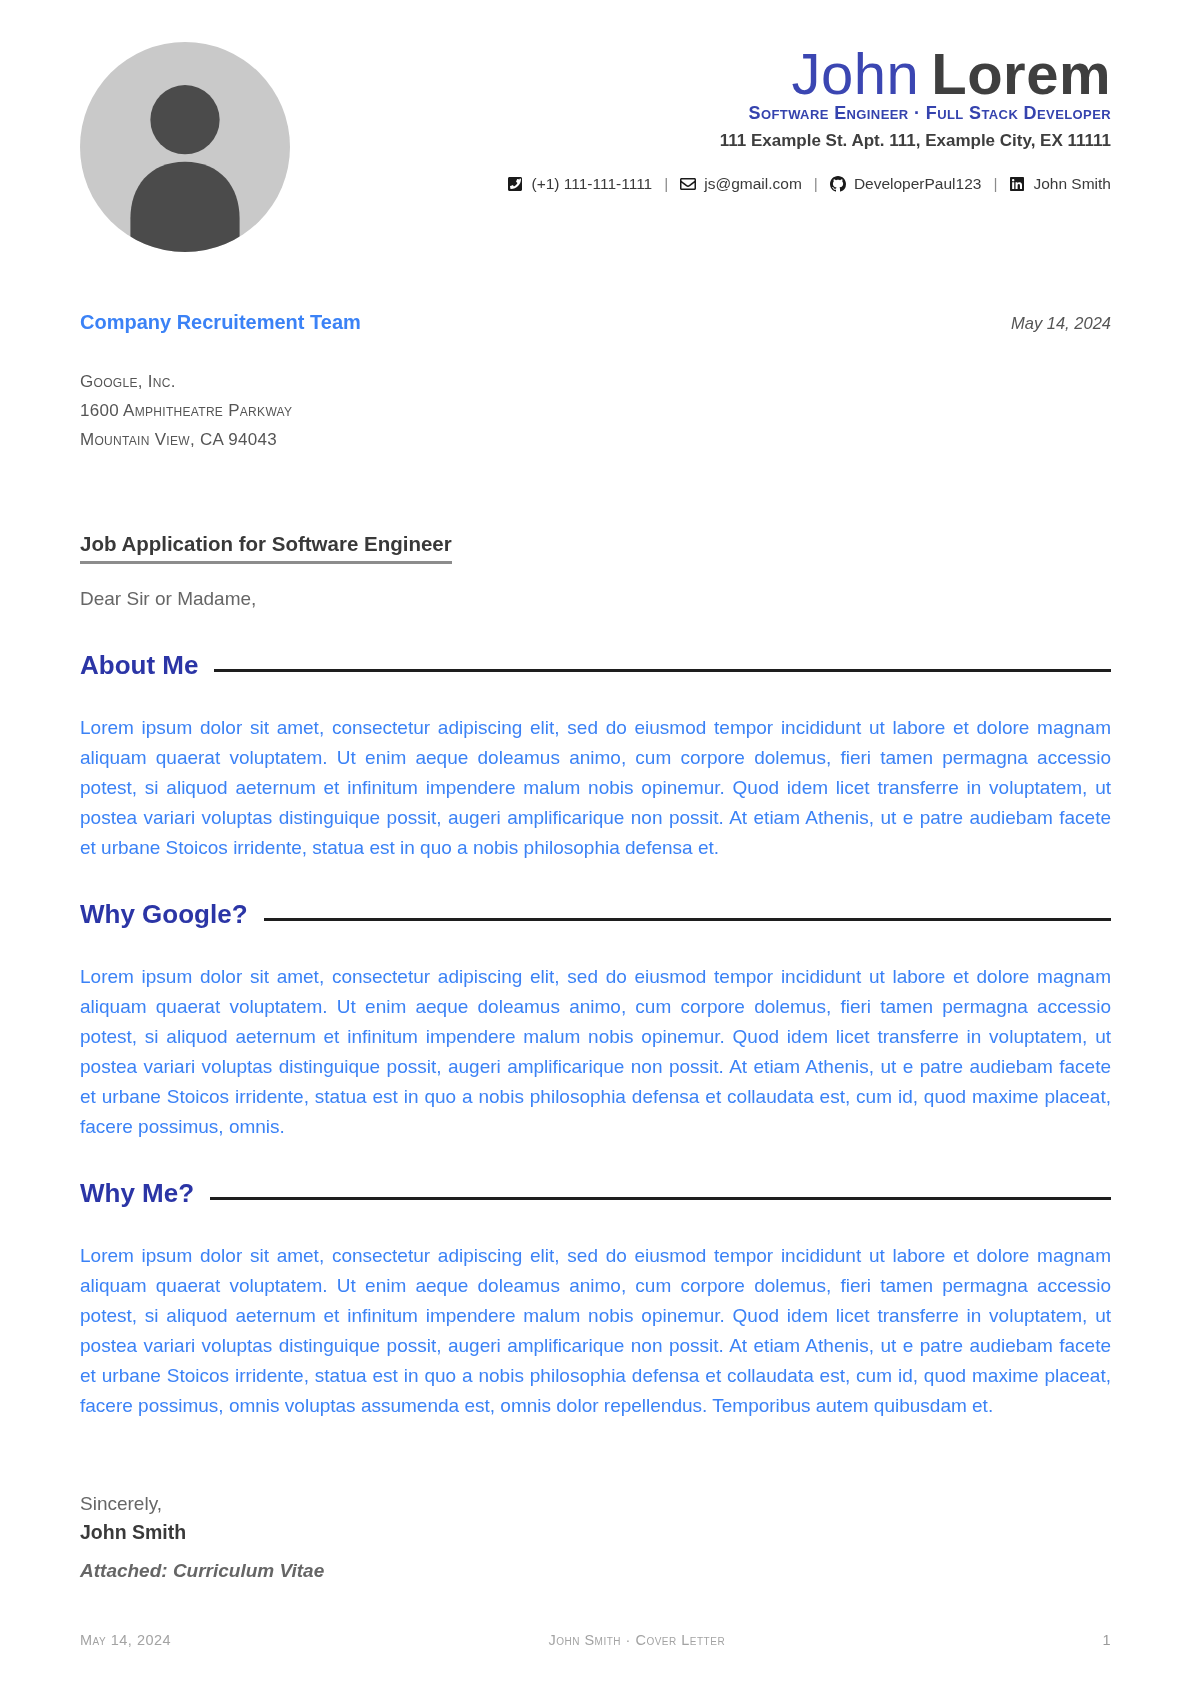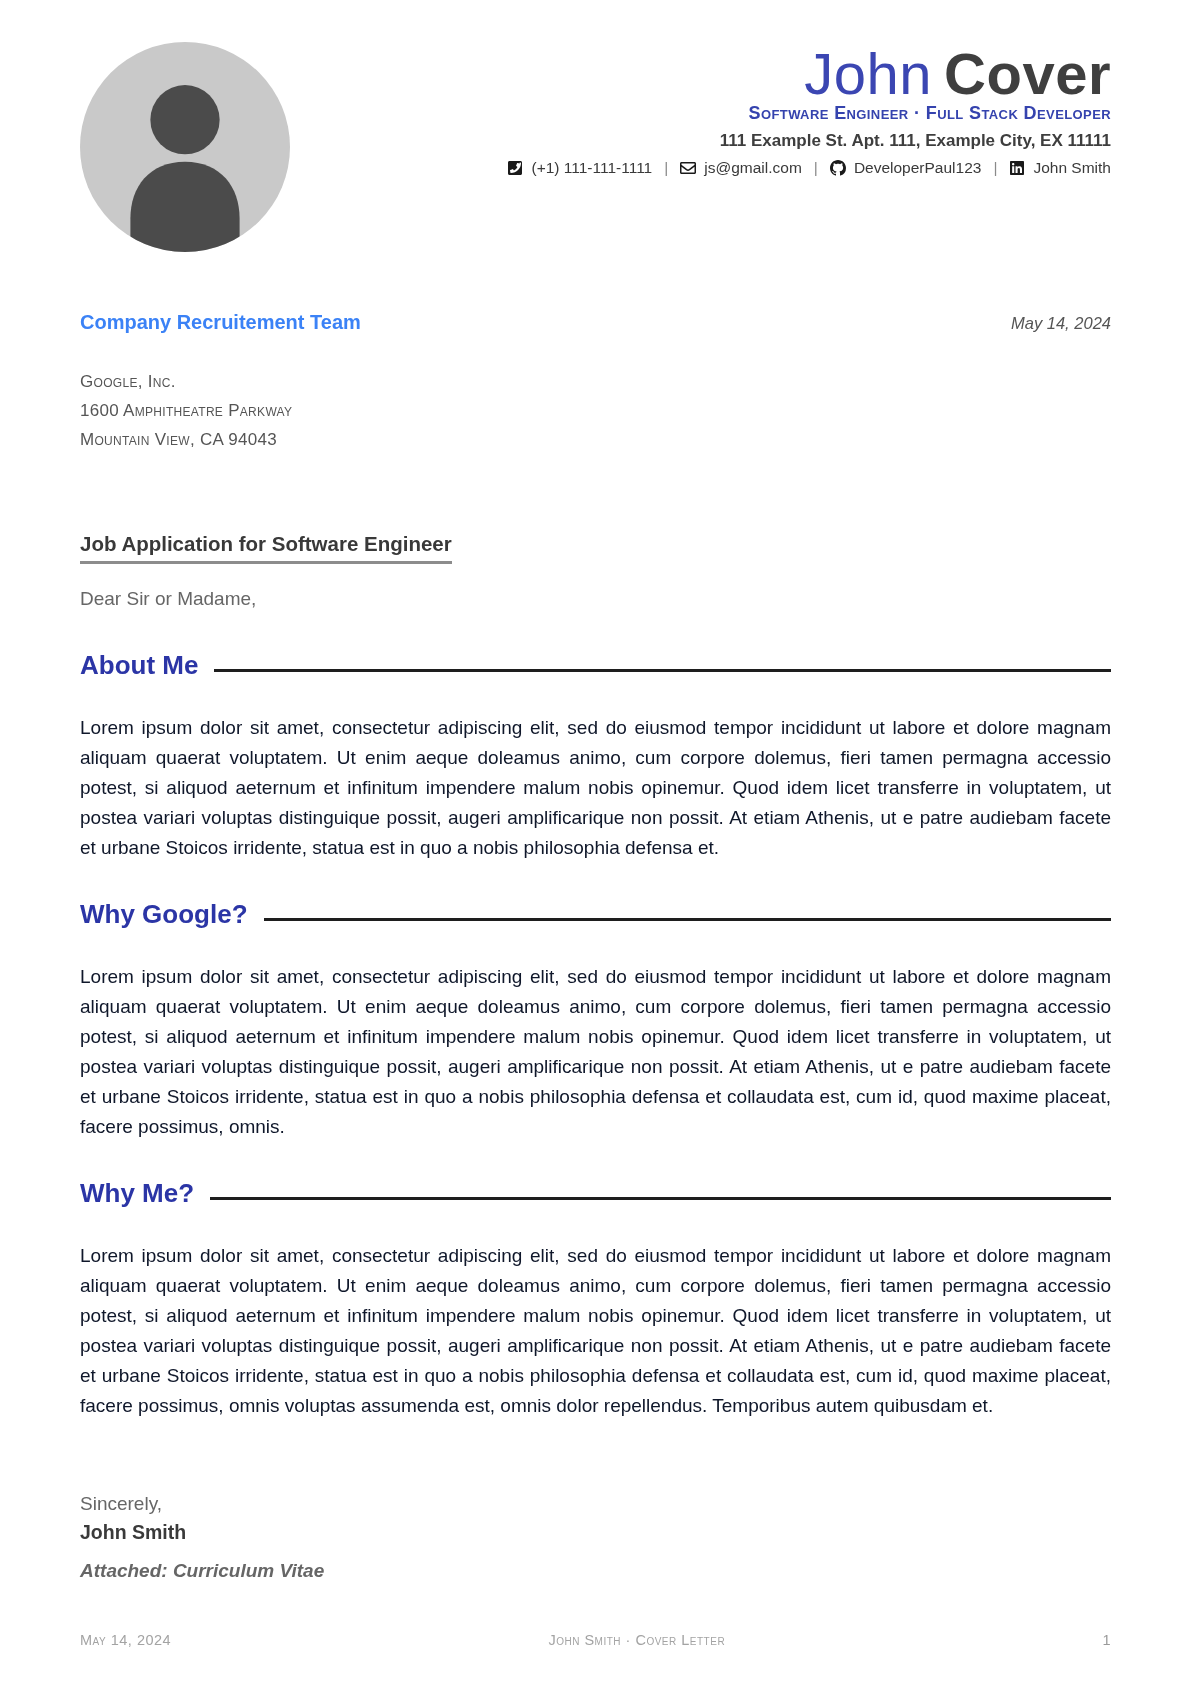--- a/index.html
+++ b/index.html
@@ -19,21 +19,21 @@
   .header-text { flex: 1; text-align: right; margin-top: 45px; }
   .name { font-size: 58px; line-height: 1; letter-spacing: 0.5px; }
   .name .first { color: #3b46b2; font-weight: 200; }
   .name .last { color: #3f3f3f; font-weight: 800; margin-left: 12px; }
   .tagline {
     font-size: 18px; font-weight: 700;
     color: #3543ae; font-variant: small-caps; letter-spacing: 0.4px;
   }
   .addr { margin-top: 7px; font-size: 17px; font-weight: 700; color: #3e3e3e; }
   .contact {
-    margin-top: 8px; font-size: 15.5px; color: #3a3a3a;
+    margin-top: 24px; font-size: 15.5px; color: #3a3a3a;
     display: flex; justify-content: flex-end; align-items: center; gap: 8px;
   }
   .contact .icon svg { width: 16px; height: 16px; display: block; fill: #1a1a1a; }
   .contact .sep { color: #8a8a8a; margin: 0 4px; }
 
   
   .recipient-row { margin-top: 59px; display: flex; justify-content: space-between; align-items: baseline; }
   .team { font-size: 20px; font-weight: 700; color: #3b82f6; }
   .date { font-size: 16.5px; font-style: italic; color: #555555; }
   .recipient-addr {
@@ -50,21 +50,21 @@
   .greeting { margin-top: 24px; font-size: 19px; color: #666666; }
 
   
   .section { margin-top: 36px; }
   .section.first { margin-top: 40px; }
   .sec-head { display: flex; align-items: center; }
   .sec-head h2 { margin: 0; font-size: 26px; font-weight: 700; color: #2b35a6; white-space: nowrap; }
   .sec-head .rule { flex: 1; height: 3px; background: #1e1e1e; margin-left: 16px; margin-top: 10px; }
   .section p {
     margin: 32px 0 0; font-size: 19px; line-height: 30px;
-    color: #0f172a; text-align: justify;
+    color: #3b82f6; text-align: justify;
   }
 
   
   .signoff { margin-top: 72px; }
   .valediction { font-size: 19px; color: #666666; }
   .signature { margin-top: 6px; font-size: 19.5px; font-weight: 700; color: #3a3a3a; }
   .attachment { margin-top: 16px; font-size: 19px; font-style: italic; color: #666666; font-weight: bold; }
 
   
   .footer {
@@ -90,21 +90,21 @@
           </defs>
         <circle cx="50" cy="50" r="50" fill="#c9c9c9"></circle>
         <g clip-path="url(#avclip)" fill="#4b4b4b">
           <circle cx="50" cy="37" r="16.5"></circle>
           <path d="M50 57 C 33 57 24 69 24 84 L 24 102 L 76 102 L 76 84 C 76 69 67 57 50 57 Z"></path>
         </g>
       </svg>
     </div>
     <div class="header-text">
       <div class="name">
-        <span class="first">John</span><span class="last">Cover</span>
+        <span class="first">John</span><span class="last">Lorem</span>
       </div>
       <div class="tagline">Software Engineer · Full Stack Developer</div>
       <div class="addr">111 Example St. Apt. 111, Example City, EX 11111</div>
       <div class="contact">
         <span class="icon">
           <svg viewBox="0 0 448 512">
               <path d="M400 32H48C21.5 32 0 53.5 0 80v352c0 26.5 21.5 48 48 48h352c26.5 0 48-21.5 48-48V80c0-26.5-21.5-48-48-48zM94 416c-7.033 0-13.057-4.873-14.616-11.627l-14.998-65a15 15 0 018.707-17.16l69.998-29.999a15 15 0 0117.518 4.289l30.997 37.885c48.944-22.963 88.297-62.858 110.781-110.781l-37.886-30.997a15.001 15.001 0 01-4.289-17.518l30-69.998a15 15 0 0117.16-8.707l65 14.998A14.997 14.997 0 01416 94c0 177.826-144.174 322-322 322z"></path>
             </svg>
         </span>
         <span>(+1) 111-111-1111</span>

